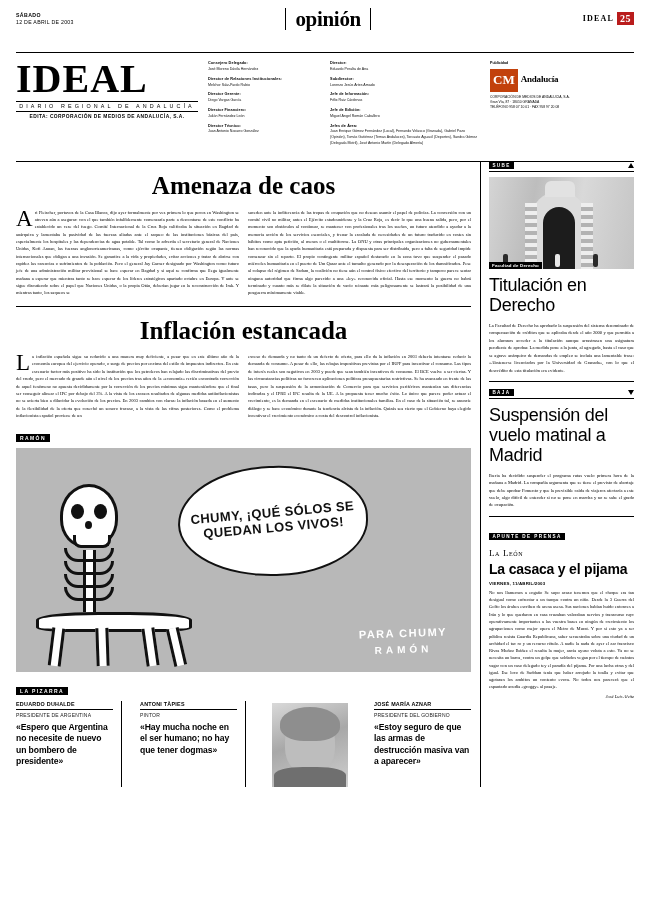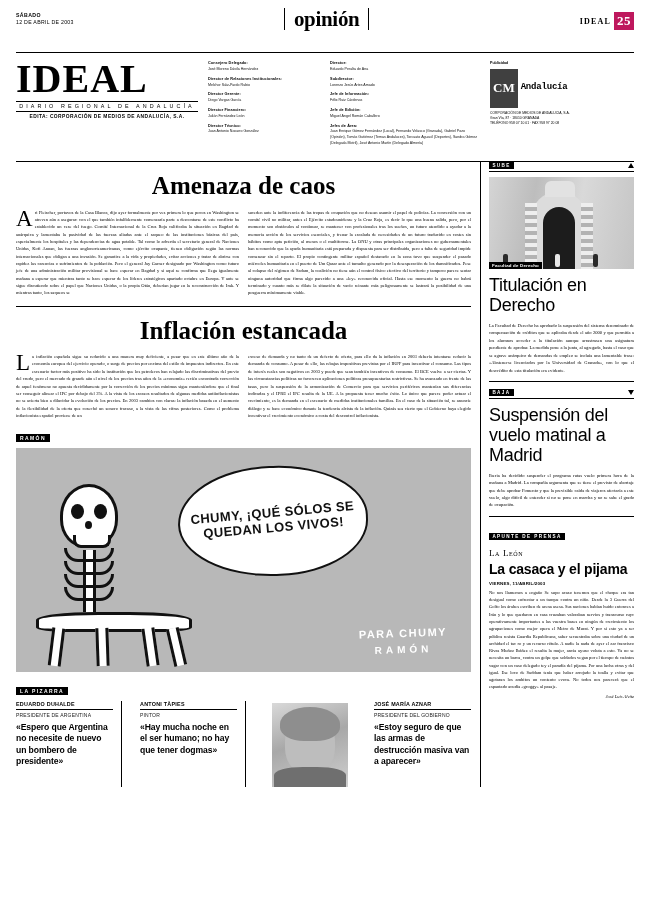--- a/index.html
+++ b/index.html
@@ -20,21 +20,21 @@
   .dateblock .dat{font-size:5.2px;letter-spacing:.3px;}
   .section-title{
     font-family:"Liberation Serif",serif;
     font-size:21px;font-weight:bold;letter-spacing:-.3px;
     padding:0 9px;margin-top:-4px;
     border-left:1px solid #000;border-right:1px solid #000;
     line-height:1.05;
   }
   .folio{display:flex;align-items:center;gap:3px;font-family:"Liberation Serif",serif;}
   .folio .fname{font-size:8px;font-weight:bold;letter-spacing:1.2px;}
-  .folio .fnum{background:#be185d;color:#fff;font-size:13px;font-weight:bold;padding:1px 3px;letter-spacing:.5px;}
+  .folio .fnum{background:#b91c1c;color:#fff;font-size:10px;font-weight:bold;padding:1px 3px;letter-spacing:.5px;}
 
   .rule-thin{border-top:.7px solid #000;margin:4px 0 0 0;}
 
   
   .masthead{display:flex;gap:10px;padding-top:8px;padding-bottom:6px;align-items:flex-start;}
   .mast-logo{width:182px;flex:0 0 182px;}
   .mast-logo .ideal{
     font-family:"Liberation Serif",serif;
     font-size:40px;font-weight:bold;letter-spacing:1px;line-height:.92;
   }
@@ -51,22 +51,22 @@
   .staffcol.c1{flex:0 0 112px;}
   .staffcol.c2{flex:0 0 150px;}
   .staffcol.c3{flex:1 1 auto;}
   .staffcol .grp{margin-bottom:4.2px;}
   .staffcol .lab{font-weight:bold;font-size:3.8px;letter-spacing:.1px;}
   .staffcol .val{font-size:3.6px;color:#111;}
 
   .adbox{border:0;}
   .adbox .adlabel{font-family:"Liberation Sans",sans-serif;font-size:3.6px;font-weight:bold;margin-bottom:2px;}
   .adbrand{display:flex;align-items:center;gap:3px;margin-bottom:3px;}
-  .adbrand .cm{background:#404040;color:#fff;font-family:"Liberation Serif",serif;font-weight:bold;font-size:13px;padding:12px 3px;line-height:1.15;}
-  .adbrand .andal{font-family:Liberation Mono, monospace;font-size:9px;font-weight:bold;letter-spacing:-.2px;}
+  .adbrand .cm{background:#c2410c;color:#fff;font-family:"Liberation Serif",serif;font-weight:bold;font-size:13px;padding:4px 3px;line-height:1.15;}
+  .adbrand .andal{font-family:Liberation Serif, serif;font-size:9px;font-weight:bold;letter-spacing:-.2px;}
   .adbox .adtxt{font-family:"Liberation Sans",sans-serif;font-size:3.4px;line-height:1.5;}
 
   .rule-thick{border-top:1.6px solid #000;margin-top:5px;}
 
   
   .content{display:flex;gap:0;margin-top:0;}
   .leftwrap{flex:0 0 464px;padding-right:9px;box-sizing:border-box;}
   .vdiv{flex:0 0 1px;background:#000;align-self:stretch;}
   .rightwrap{flex:1 1 auto;padding-left:8px;box-sizing:border-box;}
 

